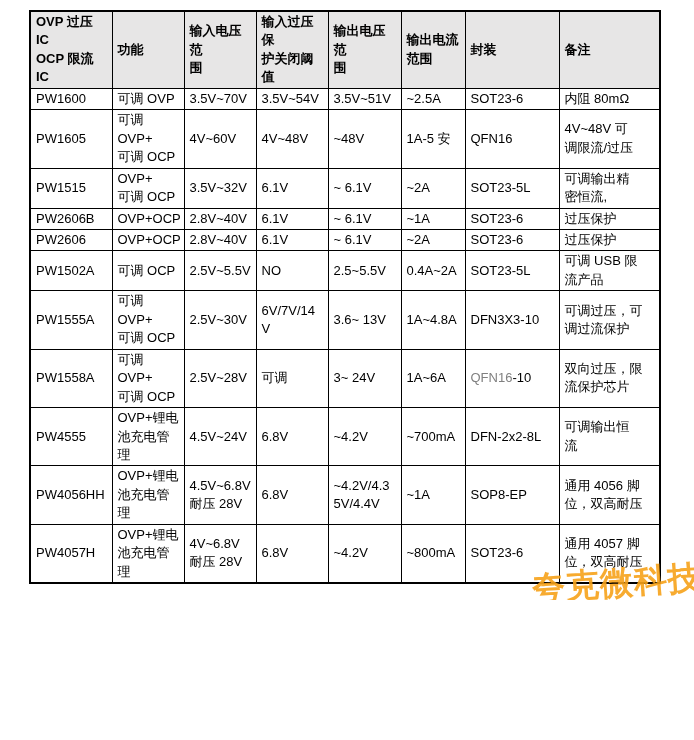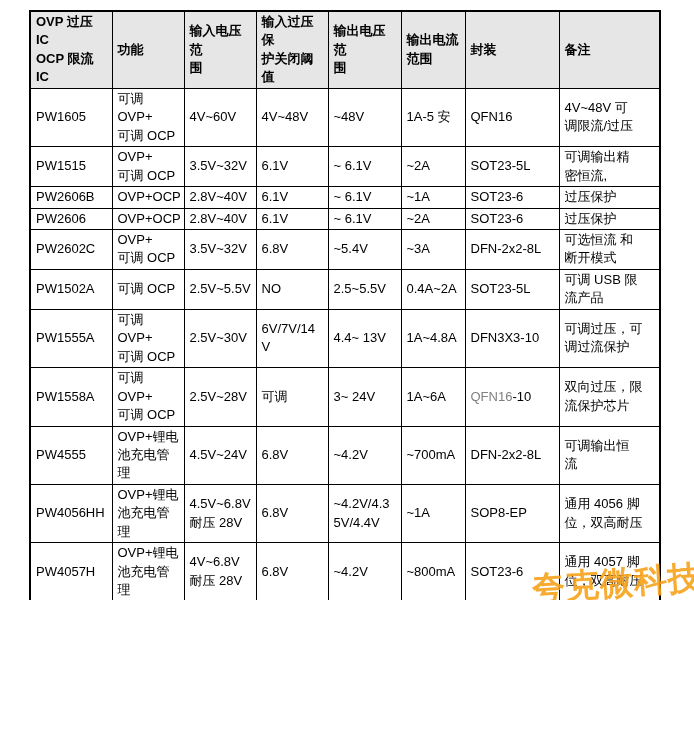--- a/index.html
+++ b/index.html
@@ -66,20 +66,30 @@
         <th>输出电压范
 围</th>
         <th>输出电流
 范围</th>
         <th>封装</th>
         <th>备注</th>
       </tr>
     </thead>
     <tbody>
 
+  <tr>
+    <td>PW1600</td>
+    <td>可调 OVP</td>
+    <td>3.5V~70V</td>
+    <td>3.5V~54V</td>
+    <td>3.5V~51V</td>
+    <td>~2.5A</td>
+    <td><span class="pkg-muted"></span><span>SOT23-6</span></td>
+    <td>内阻 80mΩ</td>
+  </tr>
 
   <tr>
     <td>PW1605</td>
     <td>可调 OVP+
 可调 OCP</td>
     <td>4V~60V</td>
     <td>4V~48V</td>
     <td>~48V</td>
     <td>1A-5 安</td>
     <td><span class="pkg-muted"></span><span>QFN16</span></td>
@@ -116,32 +126,20 @@
     <td>PW2606</td>
     <td>OVP+OCP</td>
     <td>2.8V~40V</td>
     <td>6.1V</td>
     <td>~ 6.1V</td>
     <td>~2A</td>
     <td><span class="pkg-muted"></span><span>SOT23-6</span></td>
     <td>过压保护</td>
   </tr>
 
-  <tr>
-    <td>PW2602C</td>
-    <td>OVP+
-可调 OCP</td>
-    <td>3.5V~32V</td>
-    <td>6.8V</td>
-    <td>~5.4V</td>
-    <td>~3A</td>
-    <td><span class="pkg-muted"></span><span>DFN-2x2-8L</span></td>
-    <td>可选恒流 和
-断开模式</td>
-  </tr>
 
 
 
   <tr>
     <td>PW1502A</td>
     <td>可调 OCP</td>
     <td>2.5V~5.5V</td>
     <td>NO</td>
     <td>2.5~5.5V</td>
     <td>0.4A~2A</td>
@@ -150,21 +148,21 @@
 流产品</td>
   </tr>
 
   <tr>
     <td>PW1555A</td>
     <td>可调 OVP+
 可调 OCP</td>
     <td>2.5V~30V</td>
     <td>6V/7V/14
 V</td>
-    <td>4.4~ 13V</td>
+    <td>3.6~ 13V</td>
     <td>1A~4.8A</td>
     <td><span class="pkg-muted"></span><span>DFN3X3-10</span></td>
     <td>可调过压，可
 调过流保护</td>
   </tr>
 
   <tr>
     <td>PW1558A</td>
     <td>可调 OVP+
 可调 OCP</td>

